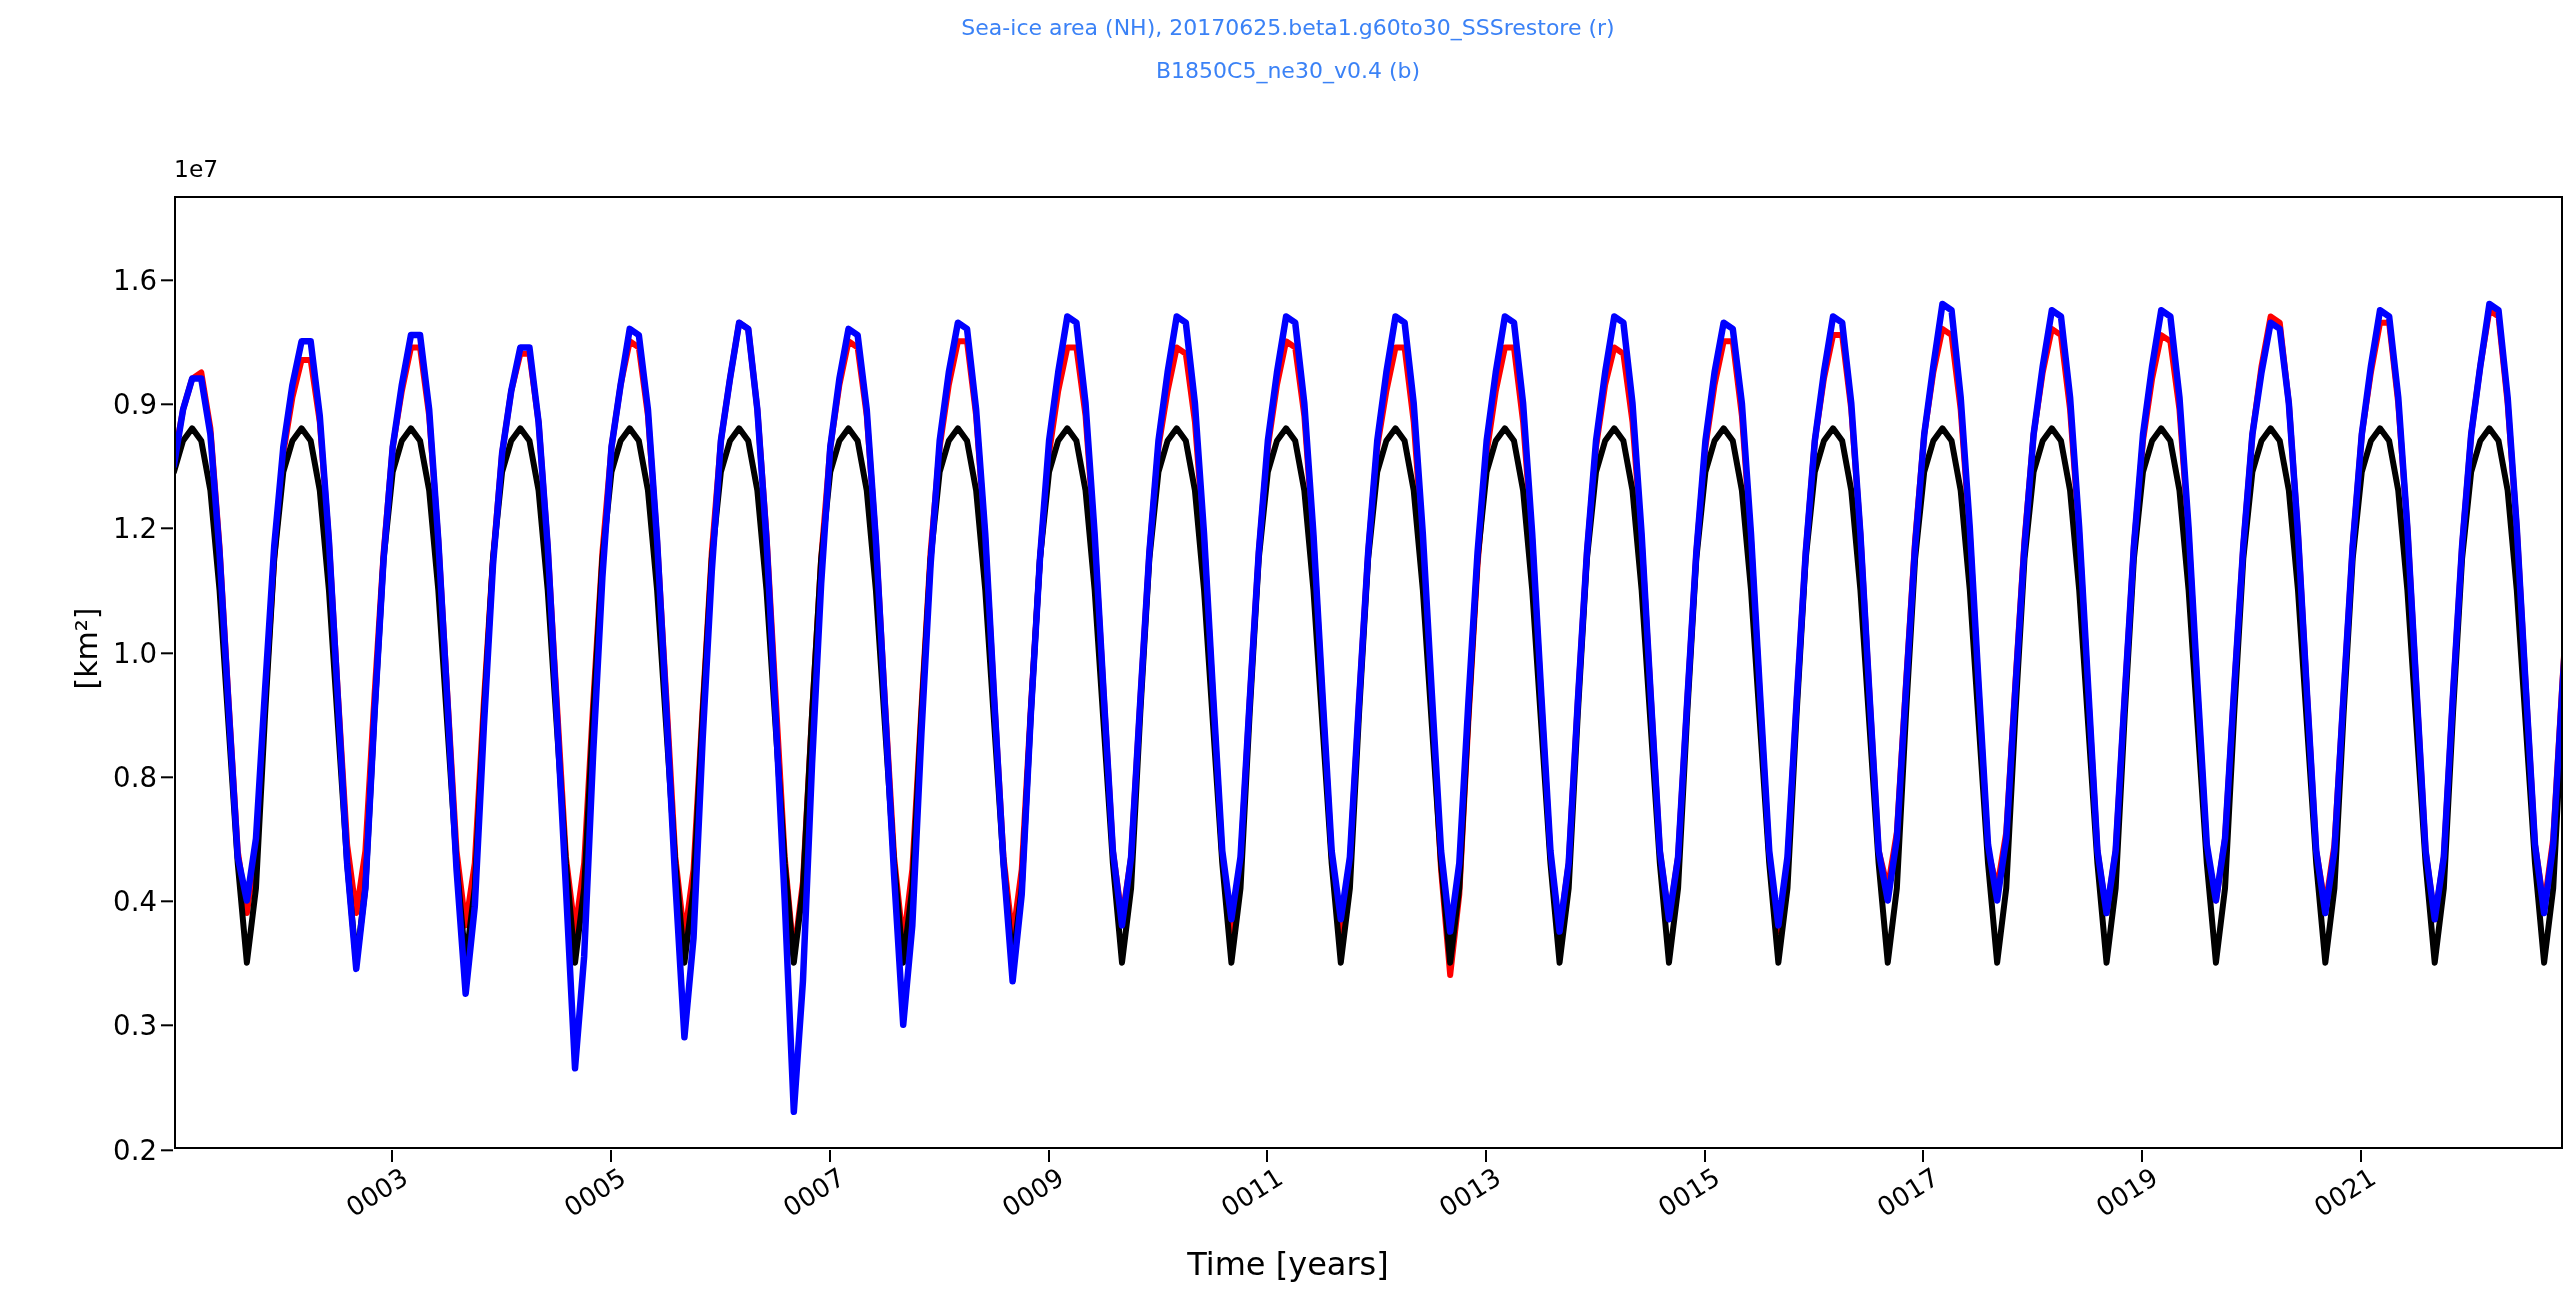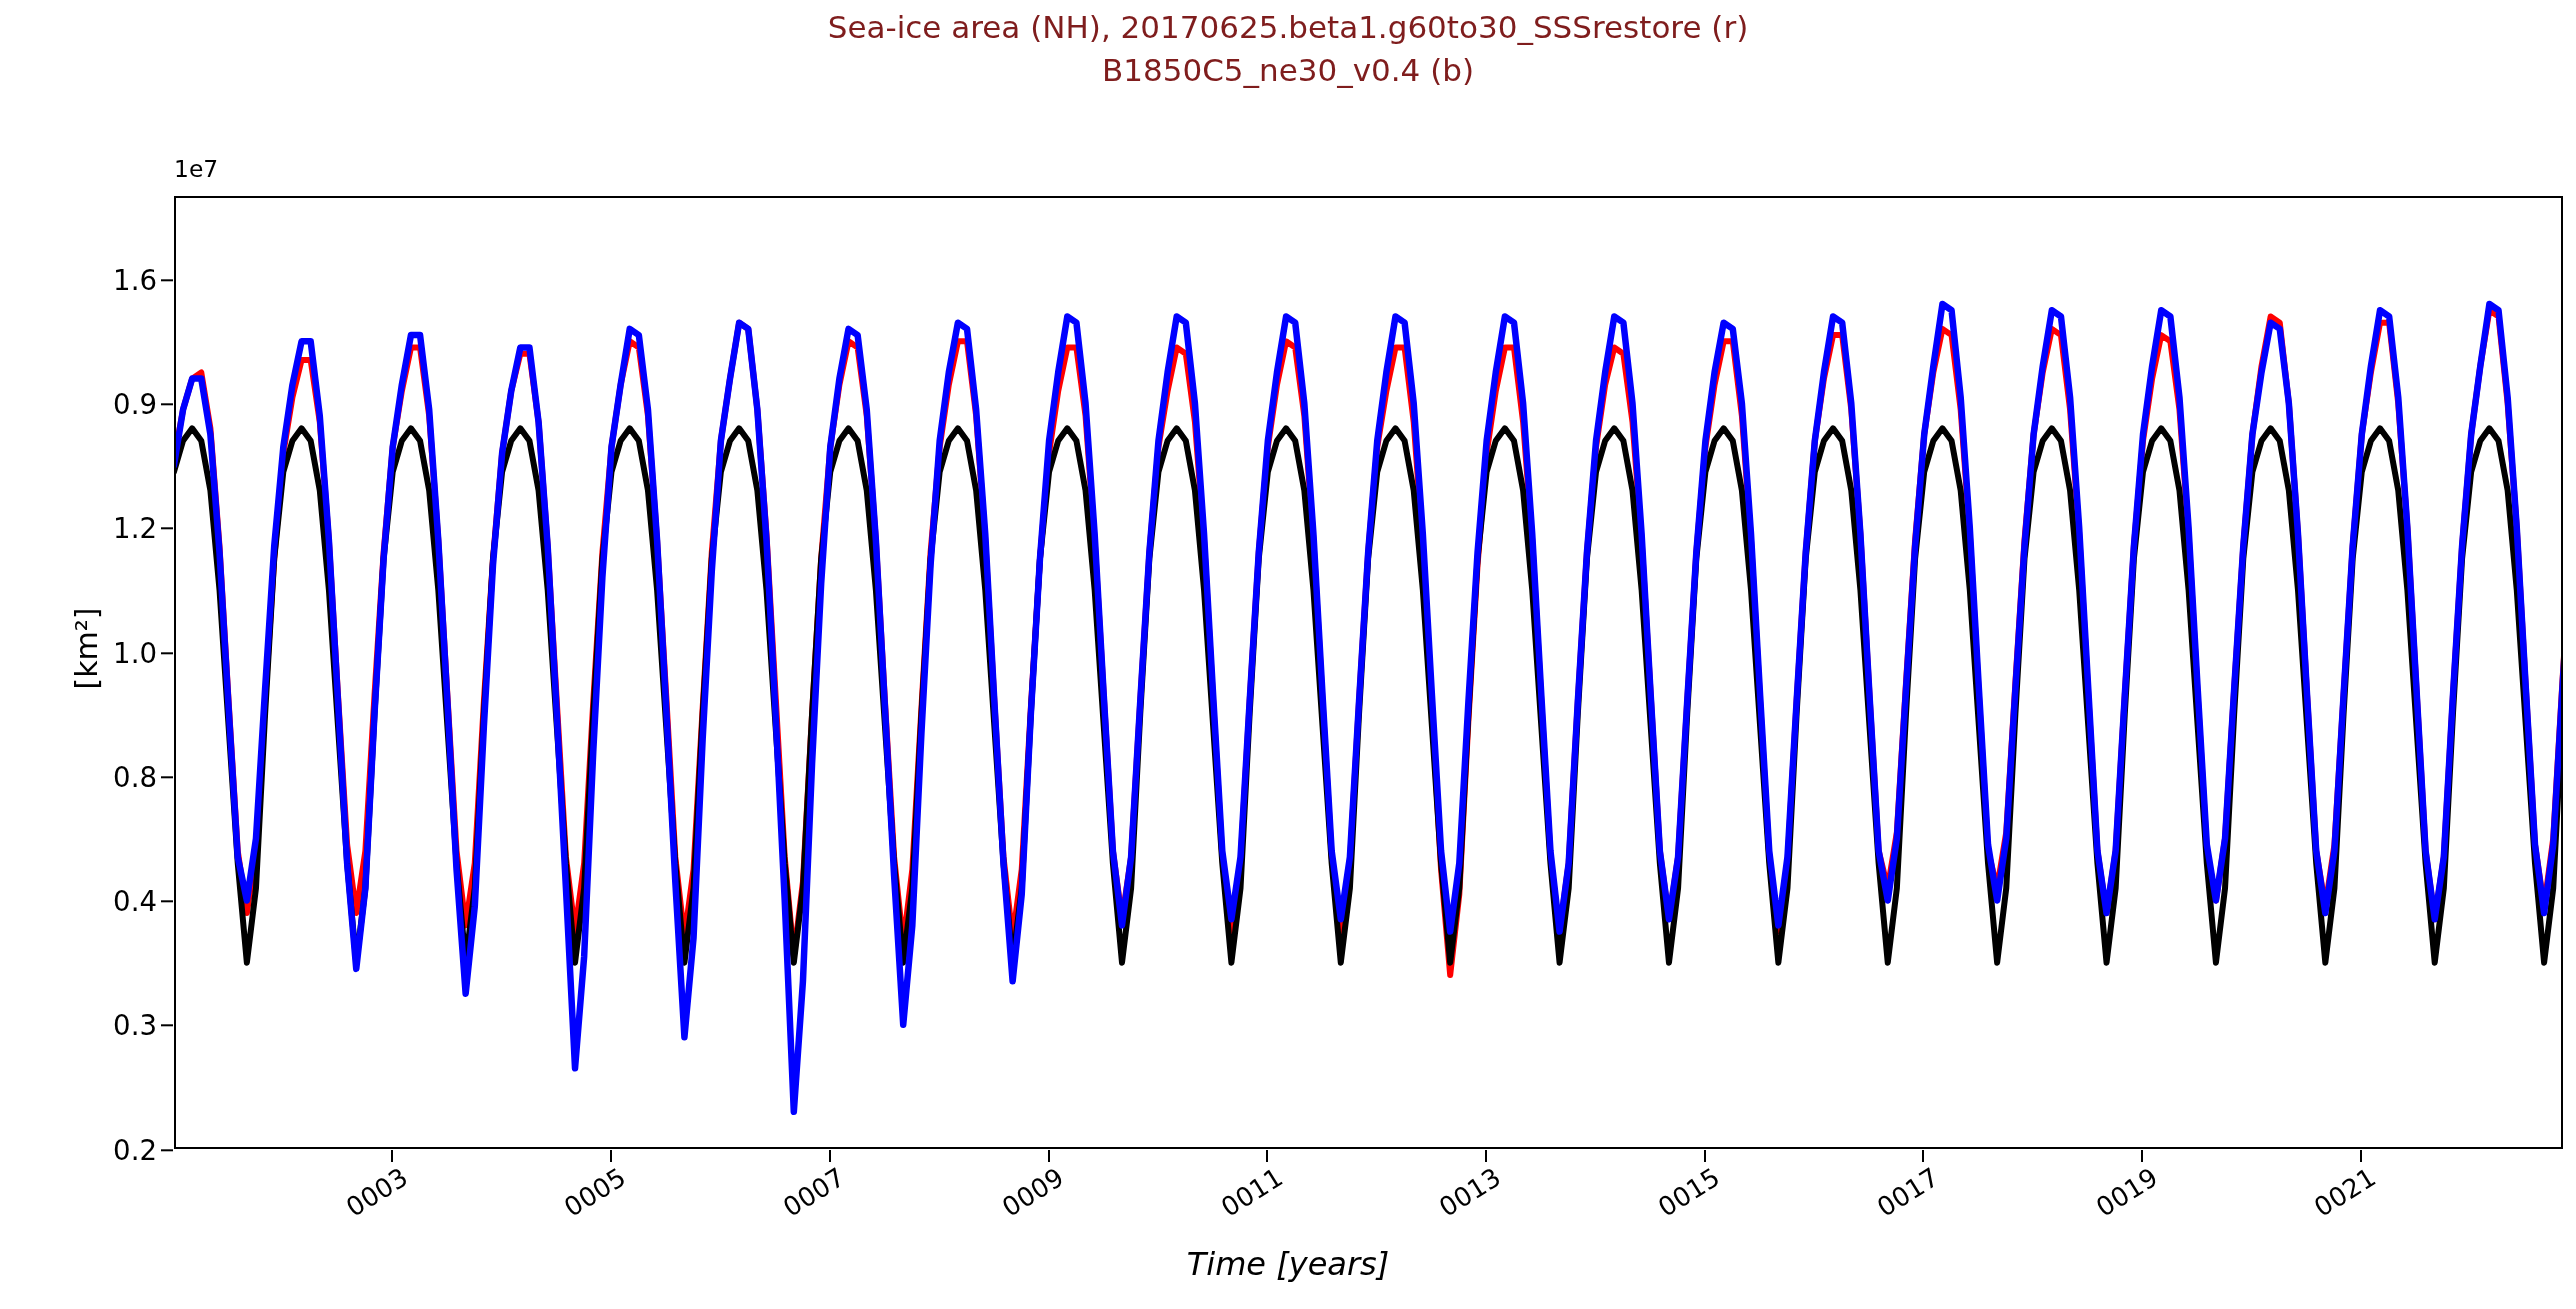--- a/index.html
+++ b/index.html
@@ -2,21 +2,21 @@
 <html style="font-size:11px"><head>
 <meta charset="utf-8">
 <title>Sea-ice area (NH)</title>
 <style>
   html,body{margin:0;padding:0;background:#ffffff;}
   body{width:2576px;height:1310px;font-family:"DejaVu Sans",sans-serif;color:#000;overflow:hidden;}
   #figure{position:relative;width:2576px;height:1310px;background:#fff;}
 
   
   #title-block{position:absolute;left:0;top:5.5px;width:2576px;text-align:center;}
-  #title-block .tline{font-size:31px;line-height:43px;color:#7f1d1d;white-space:pre;}
+  #title-block .tline{font-size:22px;line-height:43px;color:#3b82f6;white-space:pre;}
 
   
   #plot-frame{position:absolute;left:174px;top:196px;width:2389px;height:953px;
               border:2.1px solid #000;box-sizing:border-box;background:#fff;}
   #plot-canvas{position:absolute;left:0;top:0;width:100%;height:100%;}
 
   
   #y-offset{position:absolute;left:174px;top:155px;font-size:23.4px;color:#000;}
 
   
@@ -31,21 +31,21 @@
                 transform:rotate(-90deg);transform-origin:center center;
                 font-size:30px;color:#000;white-space:nowrap;}
 
   
   #x-tick-marks{position:absolute;left:0;top:1150px;width:2576px;height:13.8px;}
   .xtick-mark{position:absolute;top:0;width:2.1px;height:11.7px;background:#000;}
   #x-tick-labels{position:absolute;left:0;top:1162px;width:2576px;height:76px;}
   .xtick-label{position:absolute;top:0;font-size:26px;color:#000;white-space:nowrap;
                transform:rotate(-32deg);transform-origin:right top;text-align:right;}
   #x-axis-title{position:absolute;left:0;top:1245px;width:2576px;text-align:center;
-                font-size:32px;color:#000;font-style:italic;}
+                font-size:32px;color:#000;}
 </style>
 </head>
 <body>
 
 <div id="figure">
 
   <div id="title-block">
     <div class="tline">Sea-ice area (NH), 20170625.beta1.g60to30_SSSrestore (r)</div>
     <div class="tline">B1850C5_ne30_v0.4 (b)</div>
   </div>

